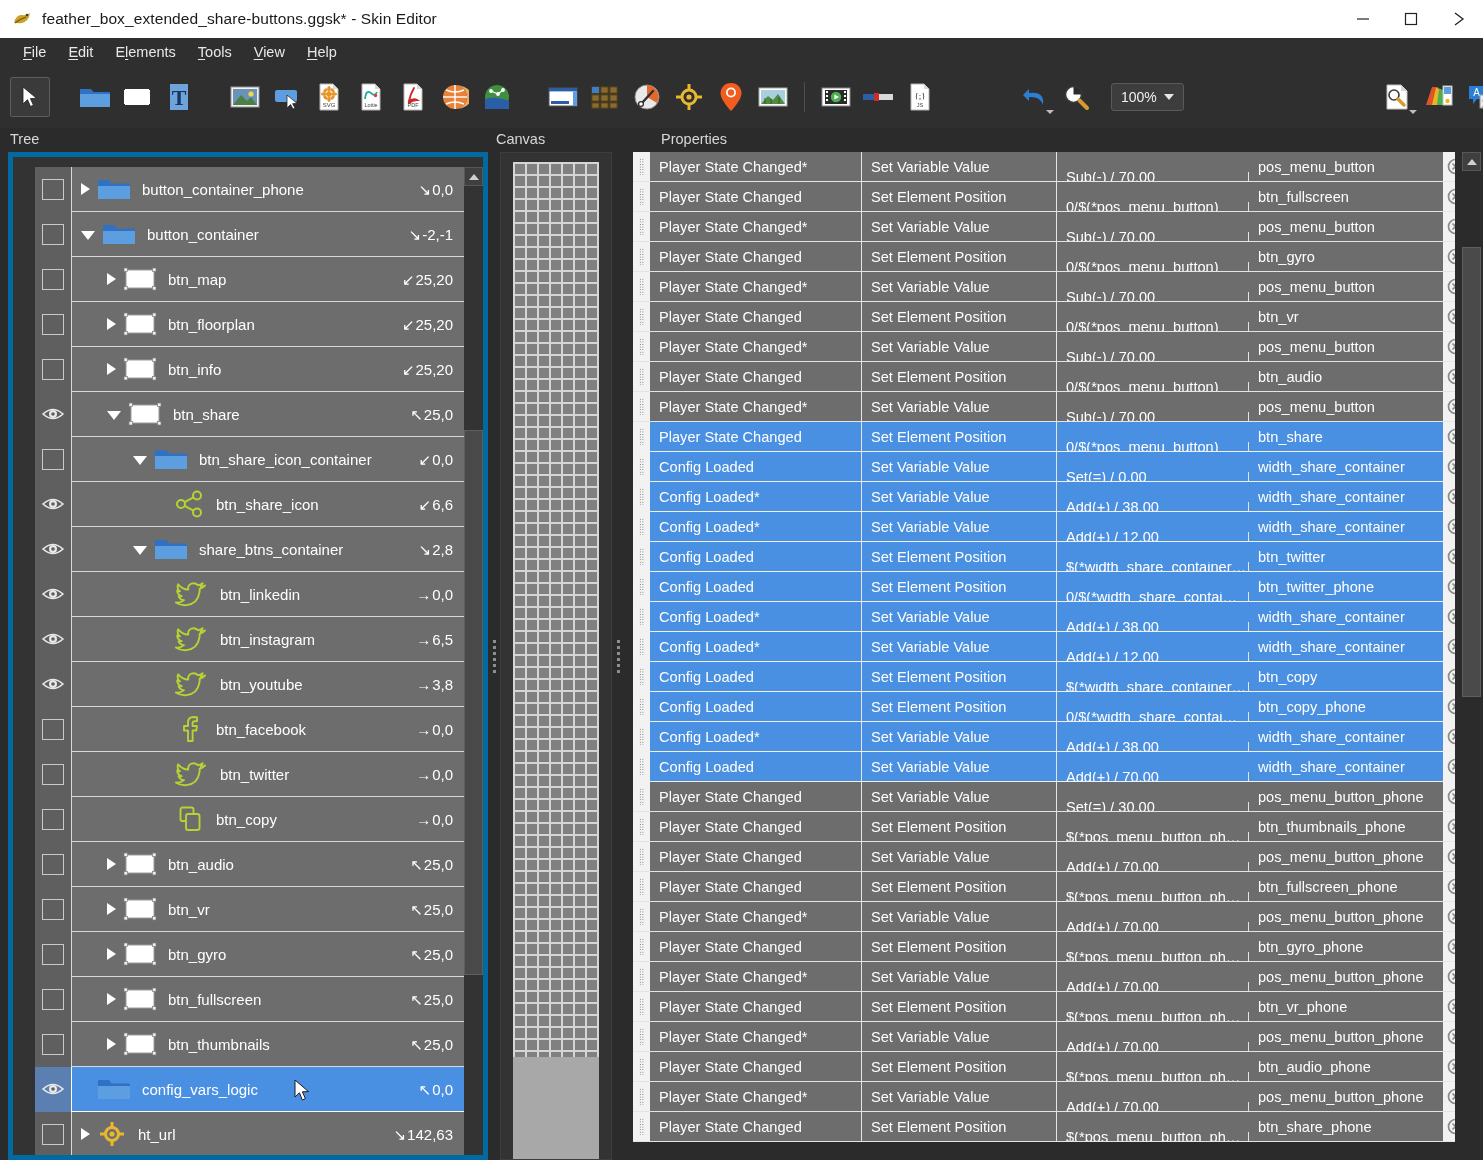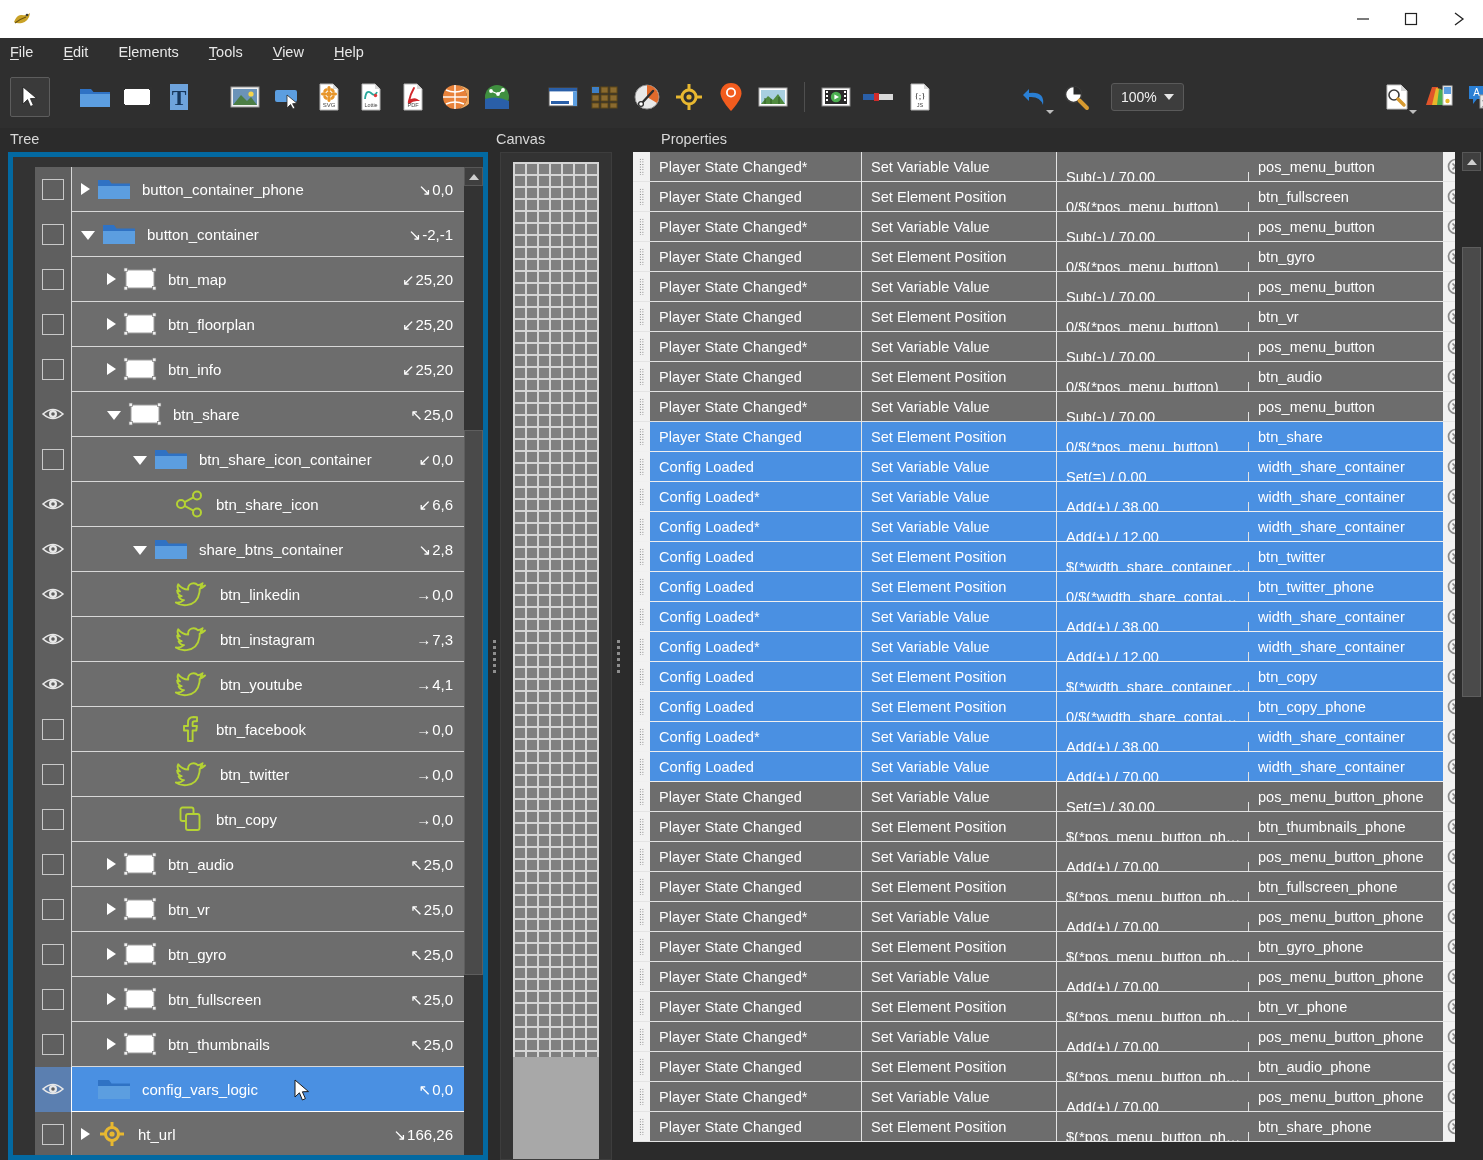--- a/index.html
+++ b/index.html
@@ -26,21 +26,21 @@
     font-size: 15.5px; color: #1a1a1a; letter-spacing: .1px;
   }
   .win-controls { margin-left: auto; display: flex; height: 38px; }
   .win-btn {
     width: 48px; height: 38px; display: flex; align-items: center; justify-content: center;
   }
 
   
   .menubar {
     height: 28px; background: #2f2f2f; display: flex; align-items: center;
-    padding-left: 0; gap: 10px;
+    padding-left: 13px; gap: 2px;
   }
   .menu-item {
     font-size: 14.5px; color: #e8e8e8; padding: 4px 10px; cursor: default;
   }
   .menu-item u { text-decoration: underline; text-underline-offset: 2px; }
 
   
   .toolbar {
     height: 62px; background: #2f2f2f;
     display: flex; align-items: center; padding: 0 10px; gap: 0px;
@@ -219,20 +219,21 @@
 <body>
 
 <div class="titlebar">
   <span class="app-icon">
     <svg width="20" height="20" viewBox="0 0 20 20">
       <path d="M2 13 Q5 5 10 6 Q15 7 18 4 Q17 12 10 14 Q5 15 2 13Z" fill="#c9a227"></path>
       <path d="M3 14 Q8 10 14 8" stroke="#6b5310" stroke-width="1.1" fill="none"></path>
       <circle cx="15" cy="6" r="1.3" fill="#3c3c3c"></circle>
     </svg>
   </span>
+  <span class="title-text">feather_box_extended_share-buttons.ggsk* - Skin Editor</span>
   <div class="win-controls">
     <div class="win-btn">
       <svg width="14" height="14" viewBox="0 0 14 14">
           <line x1="1" y1="7" x2="13" y2="7" stroke="#222" stroke-width="1.2"></line>
         </svg>
     </div>
     <div class="win-btn">
       <svg width="14" height="14" viewBox="0 0 14 14">
           <rect x="1.5" y="1.5" width="11" height="11" fill="none" stroke="#222" stroke-width="1.2"></rect>
         </svg>
@@ -835,42 +836,42 @@
           <span style="width: 87px; flex: 0 0 auto;"></span>
           <span class="tw blank"></span>
           <span class="node-icon">
             <svg width="34" height="28" viewBox="0 0 34 28">
               <path d="M30 5.5 Q27.5 7 25.5 7.1 Q27 5.4 27.6 3.2 Q25.2 4.8 22.8 5.2 Q20.3 2.3 16.5 3.6 Q12.6 5 13.2 9.6 Q7 9.2 3.2 4.3 Q1.3 8.5 5 11.4 Q3.3 11.3 2.2 10.6 Q2.3 14.9 6.6 16.2 Q5.2 16.6 3.6 16.3 Q5 19.8 9 20.1 Q5.4 23.2 0.8 22.5 Q5.6 25.8 11.6 25.1 Q22.6 23.8 24.4 12.6 Q24.8 10.3 24.6 8.8 Q28 7.4 30 5.5 Z" fill="none" stroke="#b5d334" stroke-width="1.9" stroke-linejoin="round"></path>
             </svg>
           </span>
           <span class="node-label">btn_instagram</span>
           <span class="node-coord">
             <span class="arrow-g">→</span>
-            <span>7,3</span>
+            <span>6,5</span>
           </span>
         </div>
         <div class="tree-row">
           <div class="vis-cell">
             <svg class="vis-eye" viewBox="0 0 24 22">
               <path d="M2 11 Q12 2 22 11 Q12 20 2 11 Z" fill="none" stroke="#e8e8e8" stroke-width="1.6"></path>
               <circle cx="12" cy="11" r="4" fill="#e8e8e8"></circle>
               <circle cx="12" cy="11" r="1.8" fill="#5f5f5f"></circle>
             </svg>
           </div>
           <span style="width: 87px; flex: 0 0 auto;"></span>
           <span class="tw blank"></span>
           <span class="node-icon">
             <svg width="34" height="28" viewBox="0 0 34 28">
               <path d="M30 5.5 Q27.5 7 25.5 7.1 Q27 5.4 27.6 3.2 Q25.2 4.8 22.8 5.2 Q20.3 2.3 16.5 3.6 Q12.6 5 13.2 9.6 Q7 9.2 3.2 4.3 Q1.3 8.5 5 11.4 Q3.3 11.3 2.2 10.6 Q2.3 14.9 6.6 16.2 Q5.2 16.6 3.6 16.3 Q5 19.8 9 20.1 Q5.4 23.2 0.8 22.5 Q5.6 25.8 11.6 25.1 Q22.6 23.8 24.4 12.6 Q24.8 10.3 24.6 8.8 Q28 7.4 30 5.5 Z" fill="none" stroke="#b5d334" stroke-width="1.9" stroke-linejoin="round"></path>
             </svg>
           </span>
           <span class="node-label">btn_youtube</span>
           <span class="node-coord">
             <span class="arrow-g">→</span>
-            <span>4,1</span>
+            <span>3,8</span>
           </span>
         </div>
         <div class="tree-row">
           <div class="vis-cell">
             <span class="vis-box"></span>
           </div>
           <span style="width: 87px; flex: 0 0 auto;"></span>
           <span class="tw blank"></span>
           <span class="node-icon">
             <svg width="30" height="28" viewBox="0 0 30 28">
@@ -1068,21 +1069,21 @@
               <g fill="none" stroke="#e8b830" stroke-width="3">
                 <circle cx="15" cy="14" r="6.5"></circle>
                 <path d="M15 2 V7 M15 21 V26 M3 14 H8 M22 14 H27"></path>
               </g>
               <circle cx="15" cy="14" r="2.6" fill="#e8b830"></circle>
             </svg>
           </span>
           <span class="node-label">ht_url</span>
           <span class="node-coord">
             <span class="arrow-g">↘</span>
-            <span>166,26</span>
+            <span>142,63</span>
           </span>
         </div>
       </div>
     <div class="tree-sb">
       <div class="sb-arrow-up">
         <span class="sb-tri-up"></span>
       </div>
       <div class="sb-thumb" style="top:263px;height:545px;"></div>
     </div>
   </div>

